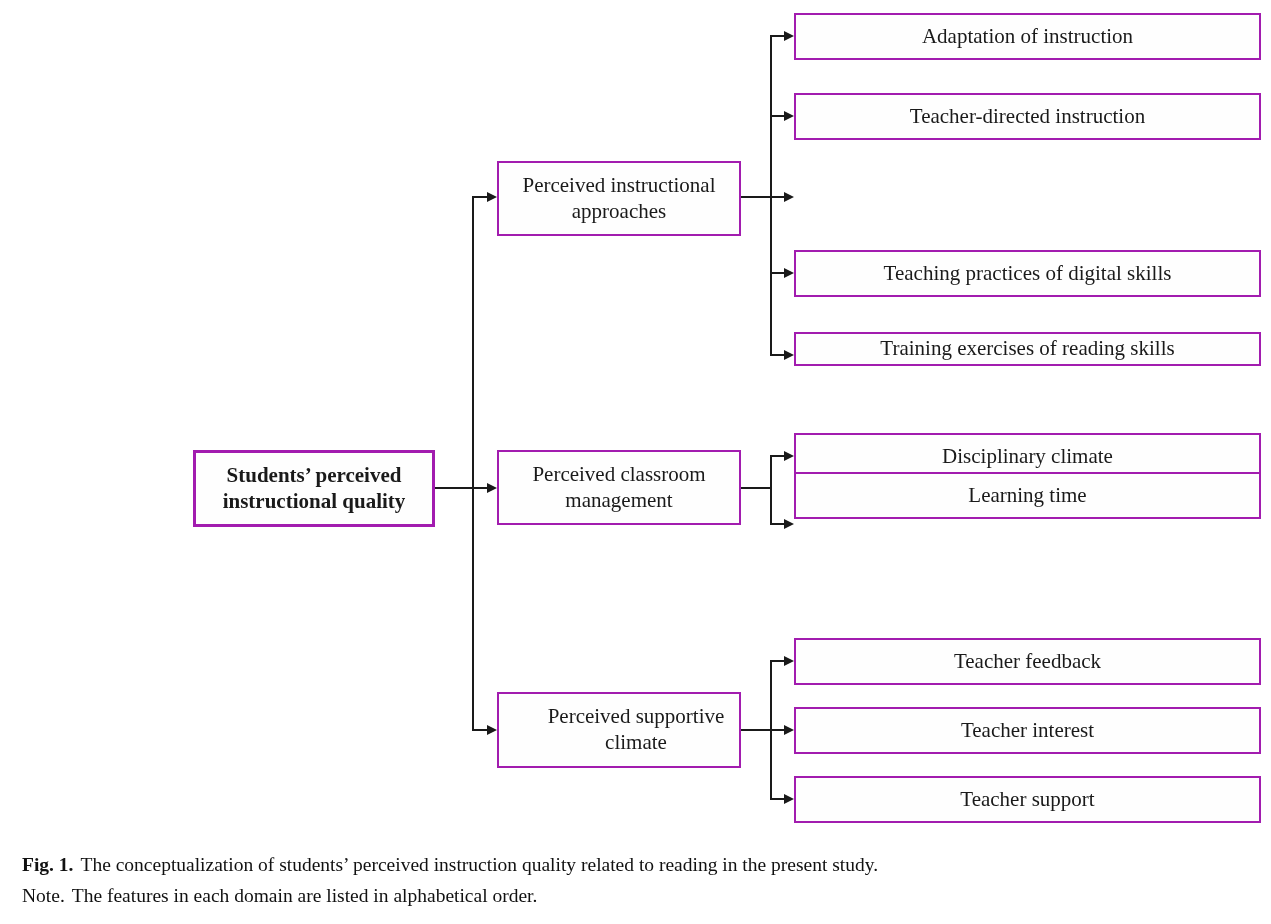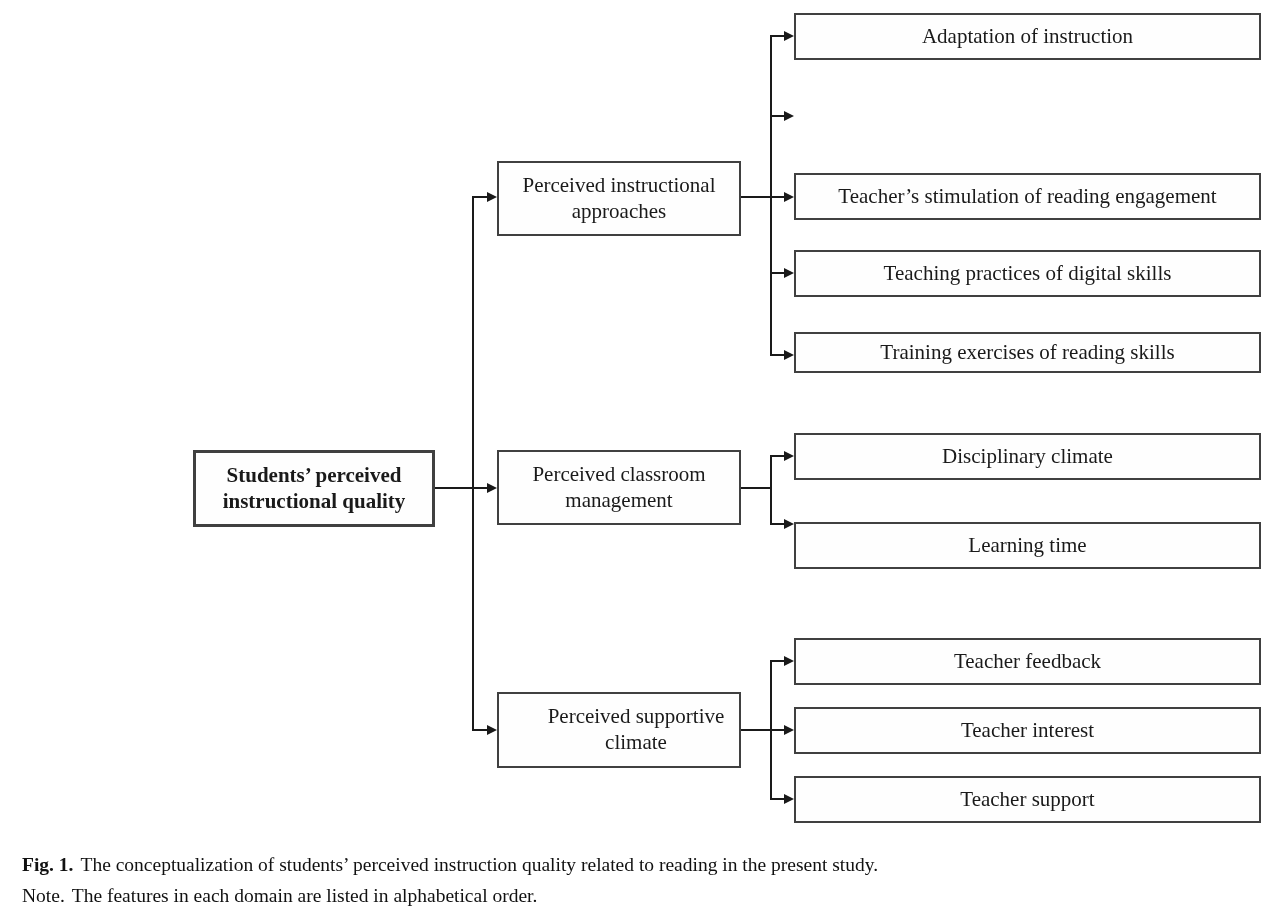--- a/index.html
+++ b/index.html
@@ -7,21 +7,21 @@
     position:relative;
     width:1271px;height:924px;
     background:#ffffff;
     font-family:"Liberation Serif","DejaVu Serif",serif;
     color:#1a1a1a;
     overflow:hidden;
   }
   .box{
     position:absolute;
     box-sizing:border-box;
-    border:2px solid #404040;
+    border:2px solid #a21caf;
     background:#fefefe;
     display:flex;
     align-items:center;
     justify-content:center;
     text-align:center;
     font-size:21px;
     line-height:1.22;
     padding:2px 8px;
   }
   .box.root{border-width:3px;font-weight:bold;font-size:21px;}
@@ -60,34 +60,34 @@
   <div class="box" style="left:497px;top:450px;width:244px;height:75px;">
     <span>Perceived classroom management</span>
   </div>
   <div class="box" style="left:497px;top:692px;width:244px;height:76px;padding-left:42px;">
     <span>Perceived supportive climate</span>
   </div>
 
   <div class="box" style="left:794px;top:13px;width:467px;height:47px;">
     <span>Adaptation of instruction</span>
   </div>
-  <div class="box" style="left:794px;top:173px;width:467px;height:47px;">
-    <span>Teacher’s stimulation of reading engagement</span>
+  <div class="box" style="left:794px;top:93px;width:467px;height:47px;">
+    <span>Teacher-directed instruction</span>
   </div>
   <div class="box" style="left:794px;top:250px;width:467px;height:47px;align-items:center;">
     <span>Teaching practices of digital skills</span>
   </div>
-  <div class="box" style="left:794px;top:332px;width:467px;height:41px;">
+  <div class="box" style="left:794px;top:332px;width:467px;height:34px;">
     <span>Training exercises of reading skills</span>
   </div>
 
   <div class="box" style="left:794px;top:433px;width:467px;height:47px;">
     <span>Disciplinary climate</span>
   </div>
-  <div class="box" style="left:794px;top:522px;width:467px;height:47px;">
+  <div class="box" style="left:794px;top:472px;width:467px;height:47px;">
     <span>Learning time</span>
   </div>
 
   <div class="box" style="left:794px;top:638px;width:467px;height:47px;">
     <span>Teacher feedback</span>
   </div>
   <div class="box" style="left:794px;top:707px;width:467px;height:47px;">
     <span>Teacher interest</span>
   </div>
   <div class="box" style="left:794px;top:776px;width:467px;height:47px;">

